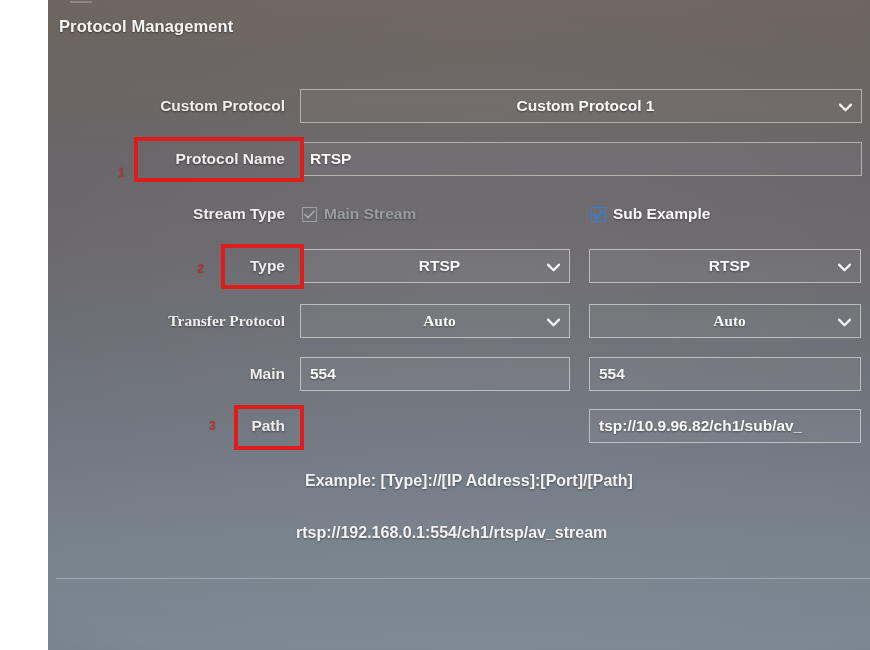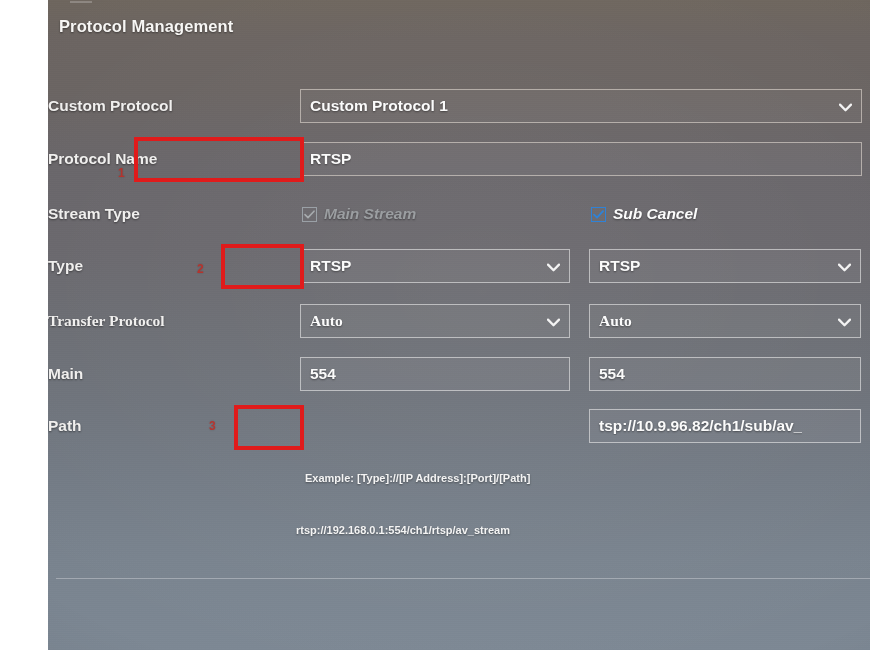--- a/index.html
+++ b/index.html
@@ -112,21 +112,21 @@
     height: 34px;
   }
 
   .row-label {
     position: absolute;
     left: 0;
     top: 0;
     width: 237px;
     height: 34px;
     line-height: 34px;
-    text-align: left;
+    text-align: right;
     font-size: 15.5px;
     font-weight: bold;
     color: #f0efee;
     text-shadow: 0 1px 2px rgba(0,0,0,.45);
     white-space: nowrap;
   }
 
   
   .field {
     position: absolute;
@@ -143,21 +143,21 @@
   .field .val {
     font-size: 15.5px;
     font-weight: bold;
     color: #fbfbfb;
     text-shadow: 0 1px 2px rgba(0,0,0,.42);
     padding-left: 9px;
     white-space: nowrap;
     overflow: hidden;
   }
 
-  .field.dropdown { cursor: pointer; }
+  .field.dropdown { cursor: pointer; justify-content: center; }
   .caret {
     position: absolute;
     right: 9px;
     top: 0;
     height: 34px;
     display: flex;
     align-items: center;
   }
   .caret svg { display: block; }
 
@@ -184,29 +184,28 @@
     background: transparent;
   }
   .chk-box.enabled { border-color: #2f82d6; }
   .chk-box svg { display: block; }
 
   .chk-label {
     font-size: 15.5px;
     font-weight: bold;
     white-space: nowrap;
     text-shadow: 0 1px 2px rgba(0,0,0,.4);
-    font-style: italic;
   }
   .chk-label.disabled { color: #9b9ea1; }
   .chk-label.enabled  { color: #fcfcfc; }
 
   
   .hint {
     position: absolute;
-    font-size: 11px;
+    font-size: 16px;
     font-weight: bold;
     color: #f4f4f4;
     text-shadow: 0 1px 2px rgba(0,0,0,.4);
     white-space: nowrap;
   }
   #hint-1 { left: 257px; top: 420px; }
   #hint-2 { left: 248px; top: 472px; }
 
   
   #divider {
@@ -335,21 +334,21 @@
         </span>
         <span class="chk-label disabled">Main Stream</span>
       </div>
 
       <div class="chk-wrap" id="chk-sub-wrap">
         <span class="chk-box enabled">
           <svg width="11" height="9" viewBox="0 0 11 9">
             <path d="M1 4.6 L4 7.6 L10 1.2" stroke="#2f82d6" stroke-width="1.9" fill="none" stroke-linecap="round" stroke-linejoin="round"></path>
           </svg>
         </span>
-        <span class="chk-label enabled">Sub Cancel</span>
+        <span class="chk-label enabled">Sub Example</span>
       </div>
     </div>
 
     <div class="row" style="top:197px;border-radius:11px;">
       <div class="row-label">Type</div>
 
       <div class="field left dropdown">
         <span class="val">RTSP</span>
         <span class="caret">
           <svg width="13" height="9" viewBox="0 0 13 9">

